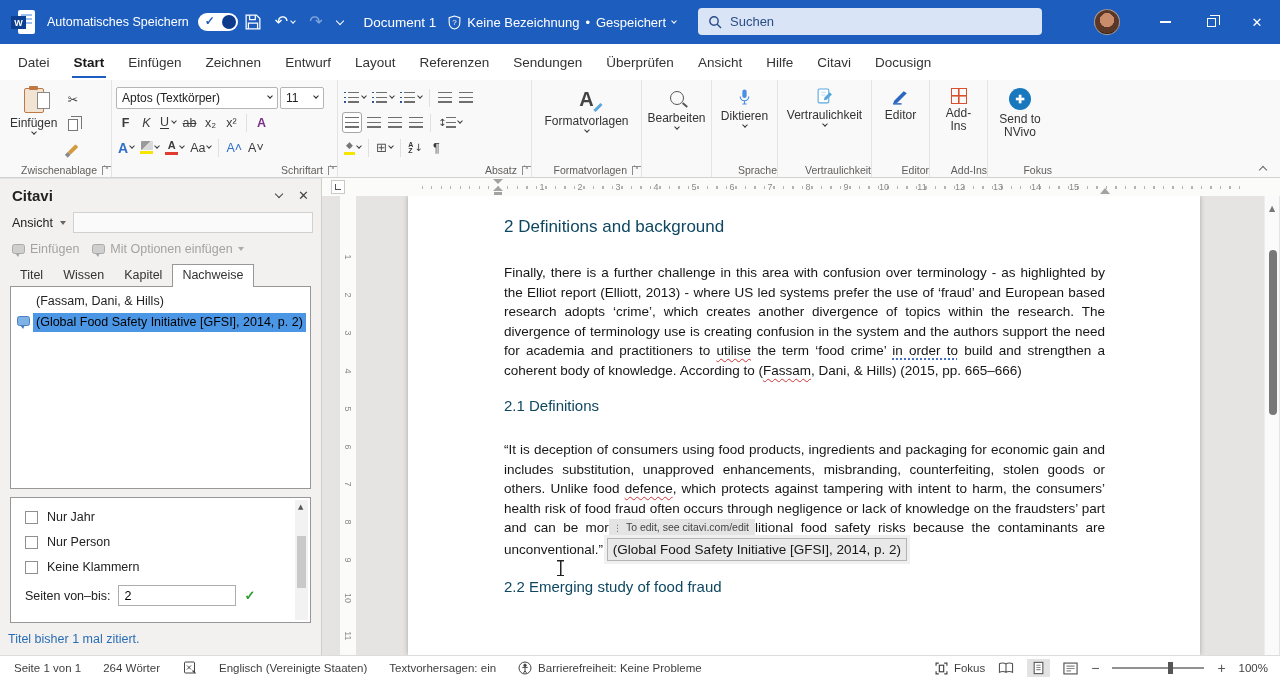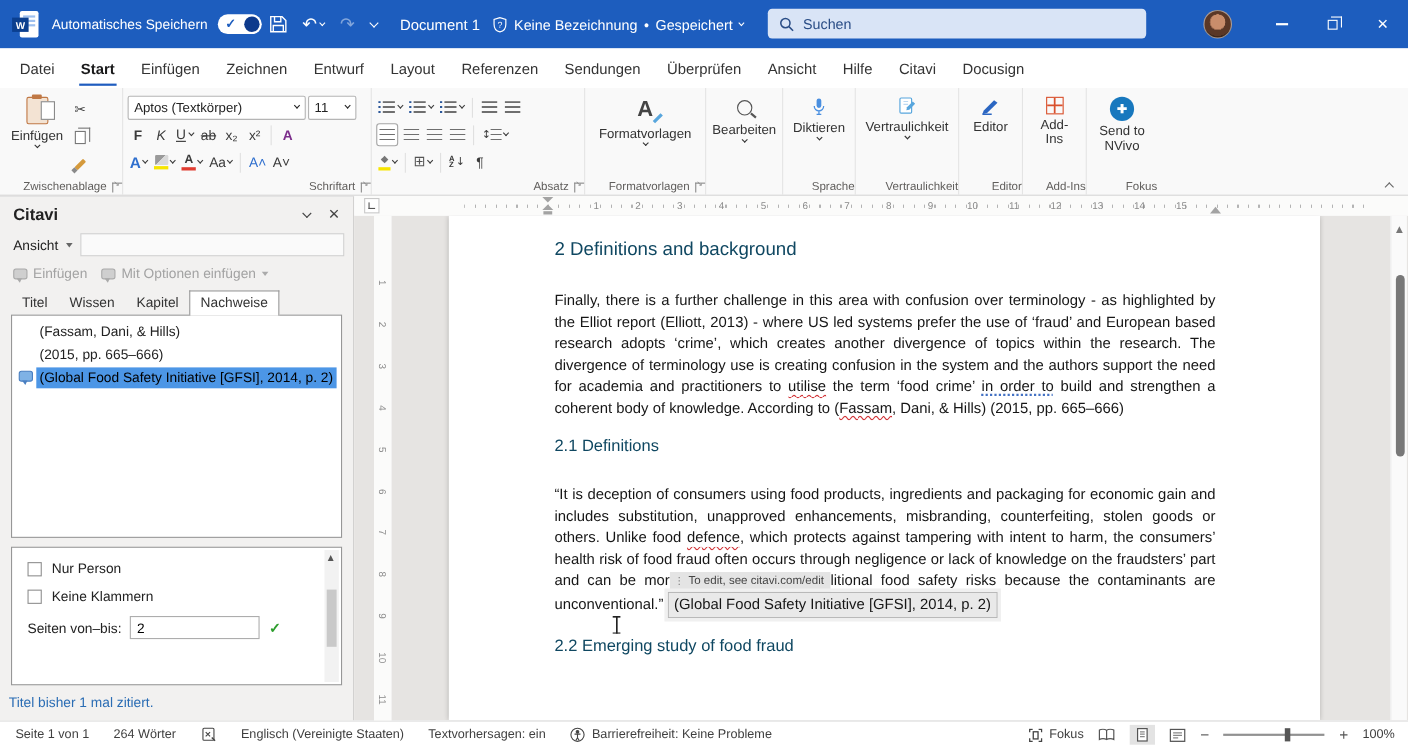--- a/index.html
+++ b/index.html
@@ -500,31 +500,31 @@
       <span>Titel</span>
       <span>Wissen</span>
       <span>Kapitel</span>
       <span class="active">Nachweise</span>
     </div>
   <div class="cite-list">
       <div class="cite-row">
         <span class="bubble invisible"></span>
         <span class="cite-text">(Fassam, Dani, &amp; Hills)</span>
       </div>
-      <div class="cite-row">
-        <span class="bubble invisible"></span>
-        <span class="cite-text">(2015, pp. 665–666)</span>
-      </div>
       <div class="cite-row selected">
         <span class="bubble"></span>
         <span class="cite-text">(Global Food Safety Initiative [GFSI], 2014, p. 2)</span>
       </div>
     </div>
   <div class="opt-box">
     <div>
+        <label class="opt-row">
+          <span class="cbox"></span>
+          <span>Nur Jahr</span>
+        </label>
         <label class="opt-row">
           <span class="cbox"></span>
           <span>Nur Person</span>
         </label>
         <label class="opt-row">
           <span class="cbox"></span>
           <span>Keine Klammern</span>
         </label>
       </div>
     <div class="pages-row">

